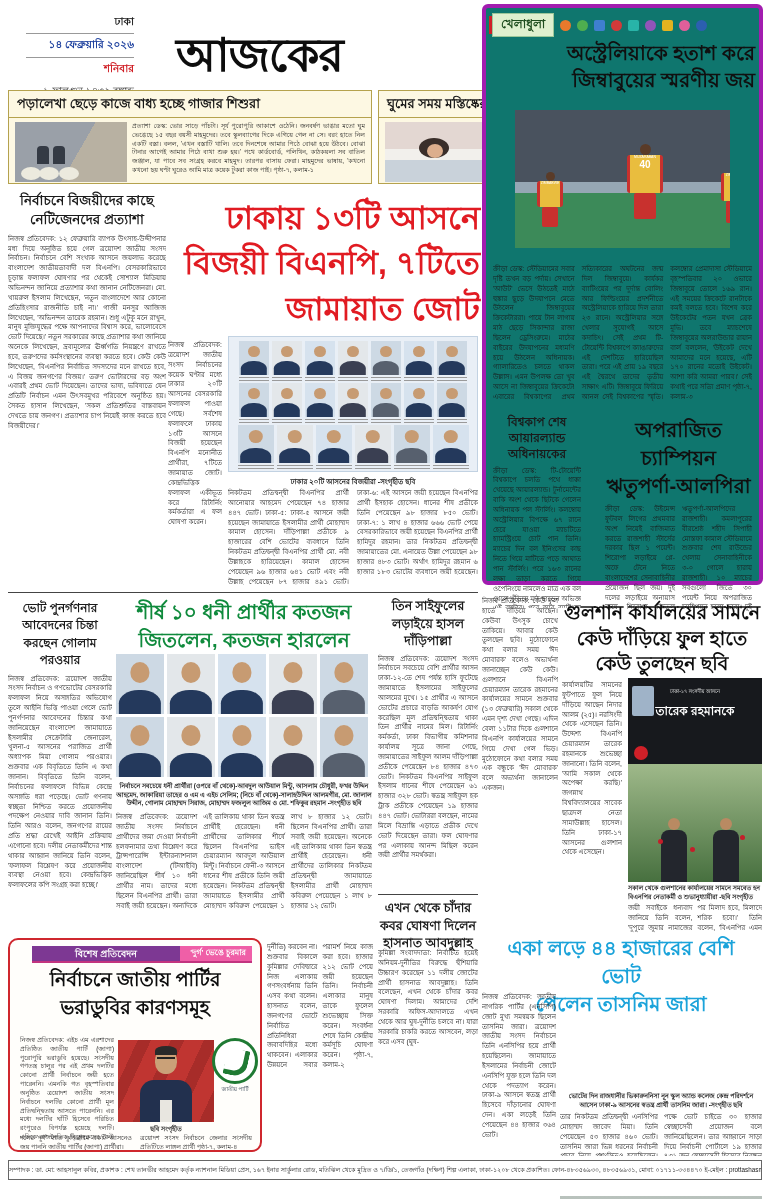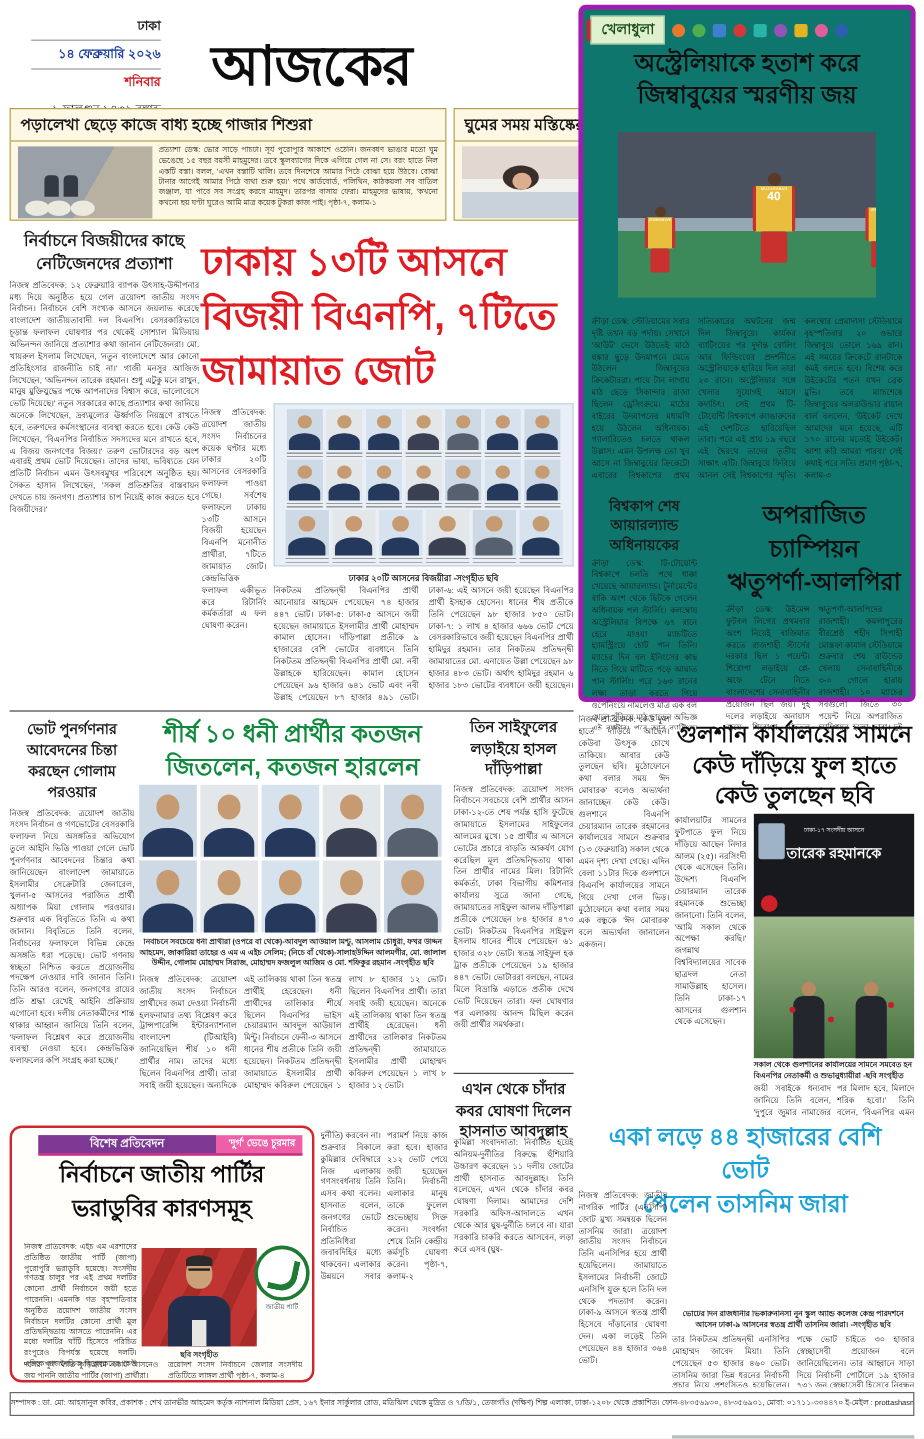--- a/index.html
+++ b/index.html
@@ -39,40 +39,40 @@
   .ph-sleep .face{position:absolute;left:42px;top:22px;width:16px;height:14px;background:#dcae8d;border-radius:50%;}
   .ph-sleep .blanket{position:absolute;left:0;bottom:0;width:100%;height:22px;background:#c9d2da;}
 
   
   .sportsbox{left:482px;top:4px;width:281px;height:581px;border:4px solid #a21caf;border-radius:6px;box-sizing:border-box;background:#0f766e;}
   .sp-head{display:flex;align-items:center;gap:6px;margin:5px 6px 2px;}
   .sp-label{background:#dff0cf;border:1px solid #9cc89a;color:#1e4d1e;font-weight:bold;font-size:12px;
             padding:1px 8px;position:relative;}
   .sp-label::before{content:"";position:absolute;left:-4px;top:2px;bottom:2px;width:3px;background:#d02028;}
   .si{width:11px;height:11px;border-radius:50%;display:inline-block;}
-  .sp-h1{font-size:20px;font-weight:bold;text-align:center;line-height:1.35;color:#101010;margin:3px 4px 4px;}
+  .sp-h1{font-size:20px;font-weight:bold;text-align:right;line-height:1.35;color:#101010;margin:3px 4px 4px;}
   .cricket{position:relative;width:215px;height:138px;margin:16px auto;overflow:hidden;
            background:linear-gradient(#49525e 0 52%,#96a7b4 52% 60%,#3c8a59 60% 100%);}
   .pl{position:absolute;}
   .pl .head{width:9px;height:9px;background:#5a3b28;border-radius:50%;margin:0 auto;}
   .pl .torso{background:#e9bd3e;border-left:3px solid #c8312e;border-right:3px solid #c8312e;border-radius:3px;
              color:#fff;text-align:center;}
   .pl .legs{background:#c8312e;border-radius:2px;margin:0 auto;}
   .jname{font-size:3.5px;display:block;line-height:1.2;}
   .jnum{font-size:10px;font-weight:bold;line-height:1.1;display:block;}
   .jteam{font-size:3.5px;display:block;}
   .sp-body{margin:4px 7px;column-count:3;column-gap:7px;height:146px;}
   .sp-subrow{display:flex;gap:24px;margin:2px 7px;}
   .sp-sub-hd{font-size:12px;font-weight:bold;text-align:center;line-height:1.35;margin-bottom:3px;}
   .sp-h2{font-size:20px;font-weight:bold;text-align:center;line-height:1.4;color:#101010;margin:2px 0 4px;}
   .sp-body2{column-count:2;column-gap:7px;height:118px;}
 
   
   .netizen-hd{font-size:13.5px;font-weight:bold;text-align:center;line-height:1.4;margin-bottom:4px;}
-  .lead-hd{font-size:32px;line-height:1.42;font-weight:bold;color:#e11b22;text-align:left;}
+  .lead-hd{font-size:32px;line-height:1.42;font-weight:bold;color:#e11b22;text-align:right;}
   .grid{left:228px;top:336px;width:250px;height:136px;background:#e9eff6;border:1px solid #c2d2e2;
         box-sizing:border-box;padding:4px 3px;}
   .pg-row{display:flex;justify-content:center;gap:3px;margin-bottom:2px;}
   .cell{display:flex;flex-direction:column;}
   .person{position:relative;overflow:hidden;background:#cdd9e4;}
   .person::before{content:"";position:absolute;top:14%;left:50%;transform:translateX(-50%);width:40%;height:34%;border-radius:50%;background:#c79b72;}
   .person::after{content:"";position:absolute;bottom:-8%;left:50%;transform:translateX(-50%);width:88%;height:48%;border-radius:46% 46% 0 0;background:#24395c;}
   .cell:nth-child(2n) .person{background:#e3e7ea;}
   .cell:nth-child(3n) .person{background:#d6e2ee;}
   .cell:nth-child(4n) .person::after{background:#3a3f52;}

